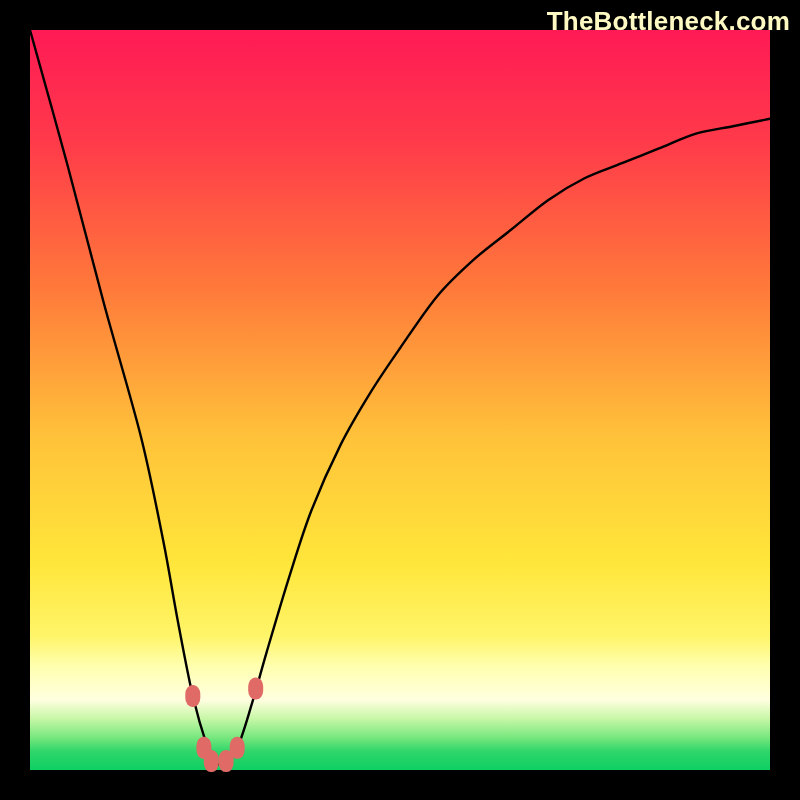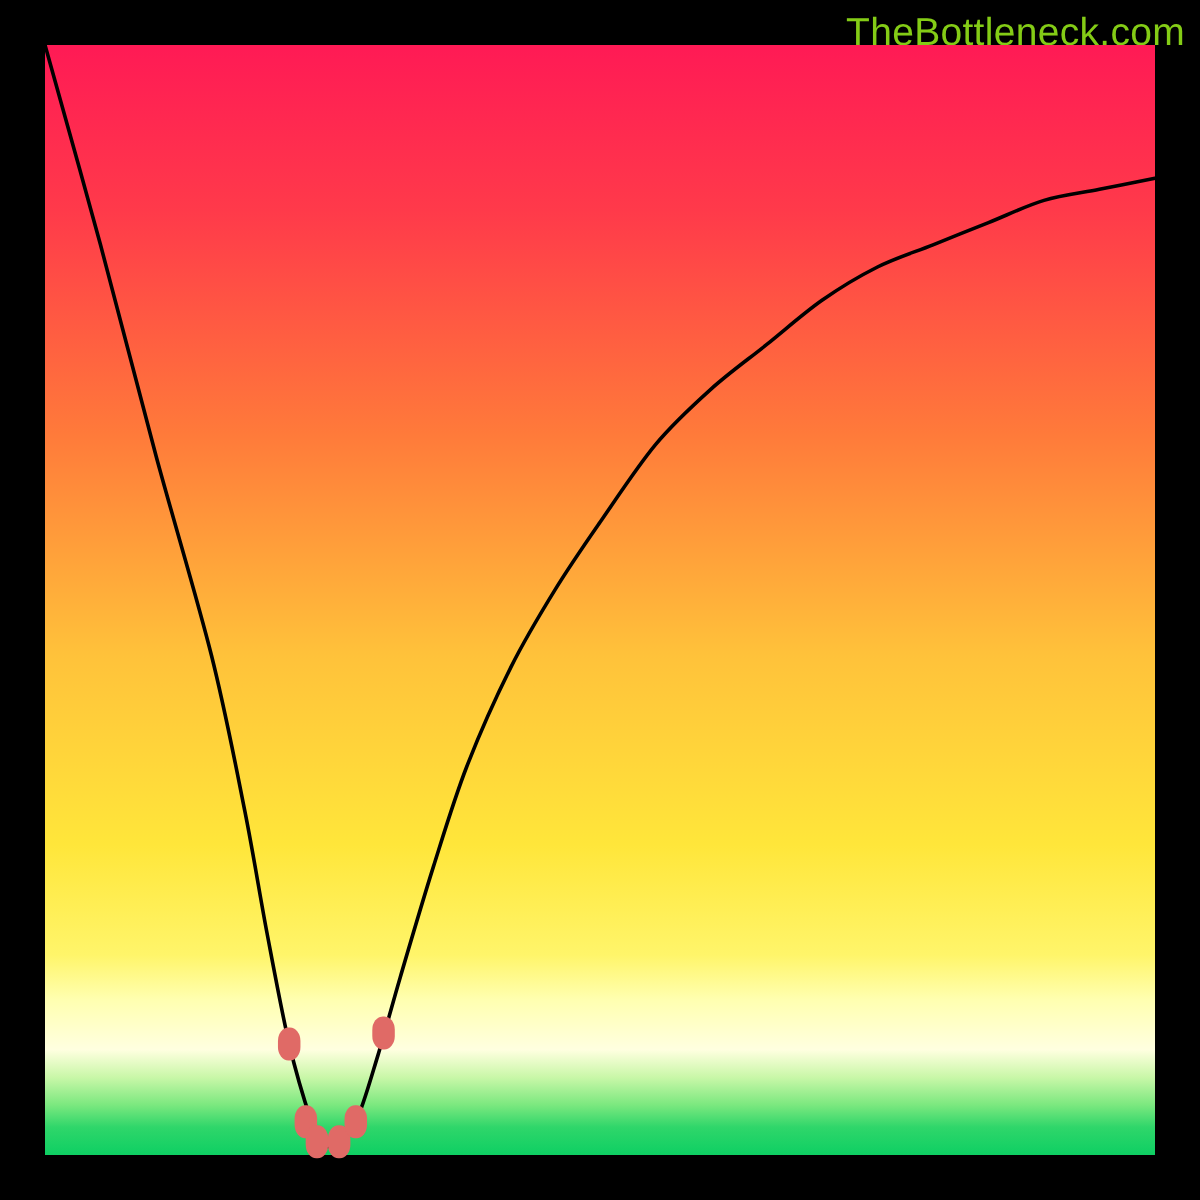--- a/index.html
+++ b/index.html
@@ -20,24 +20,24 @@
     background: #000;
   }
   .gradient {
     position: absolute;
     inset: 0;
   }
   .watermark {
     position: absolute;
     top: 6px;
     right: 10px;
-    color: #84cc16;
+    color: #fef9c3;
     font-size: 26px;
     letter-spacing: 0.2px;
-    font-weight: 400;
+    font-weight: 700;
     user-select: none;
   }
   svg.curve {
     position: absolute;
     inset: 0;
     width: 740px;
     height: 740px;
     overflow: visible;
   }
 </style>

